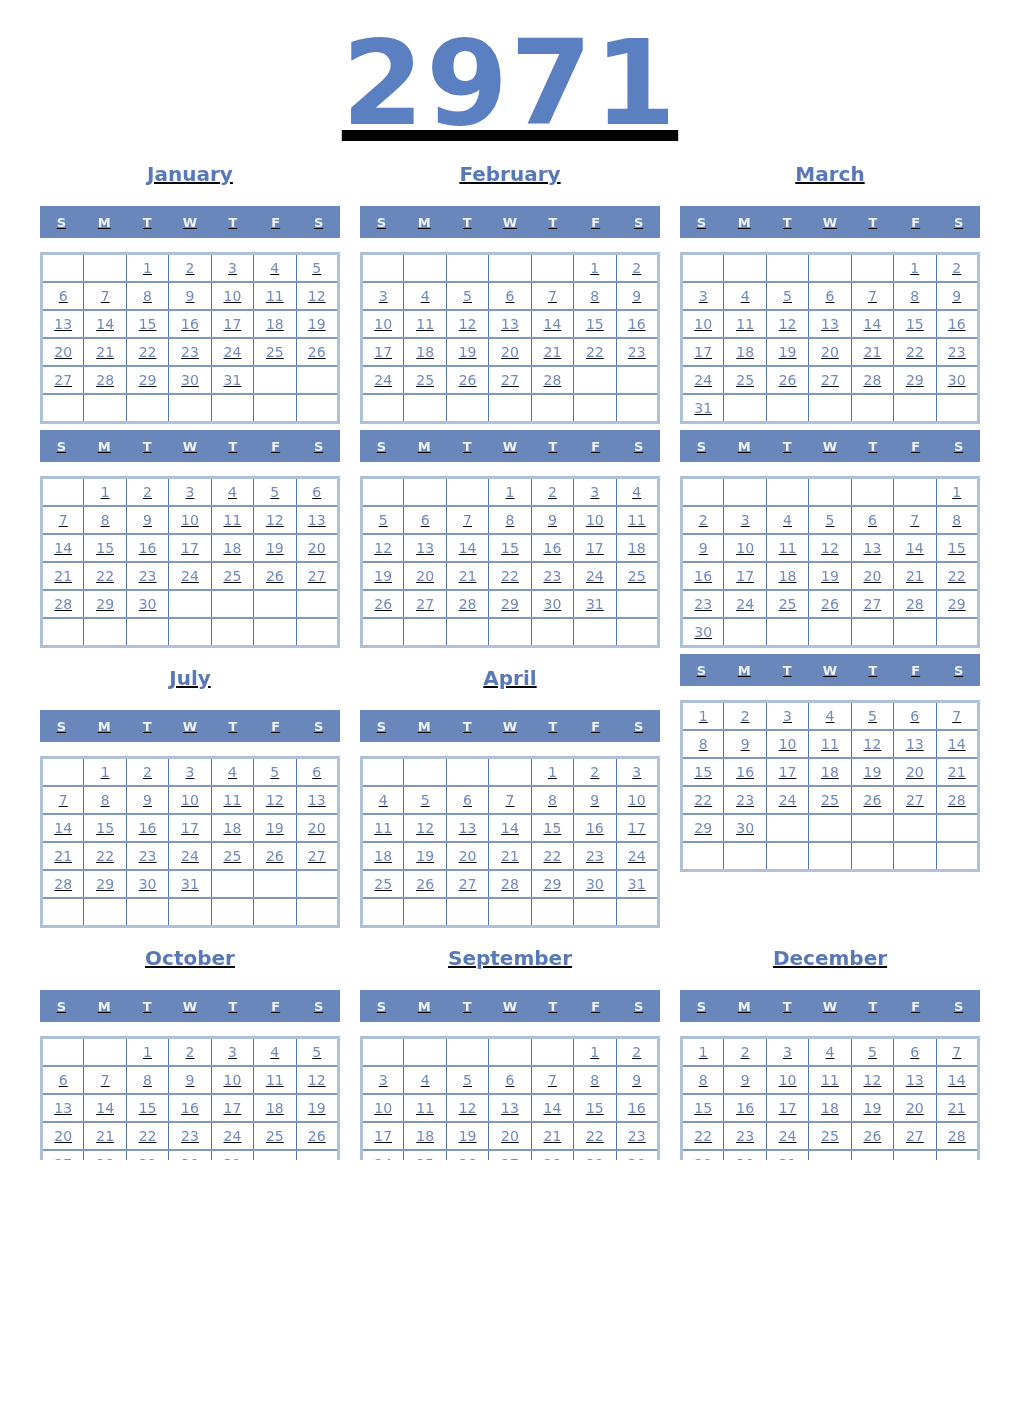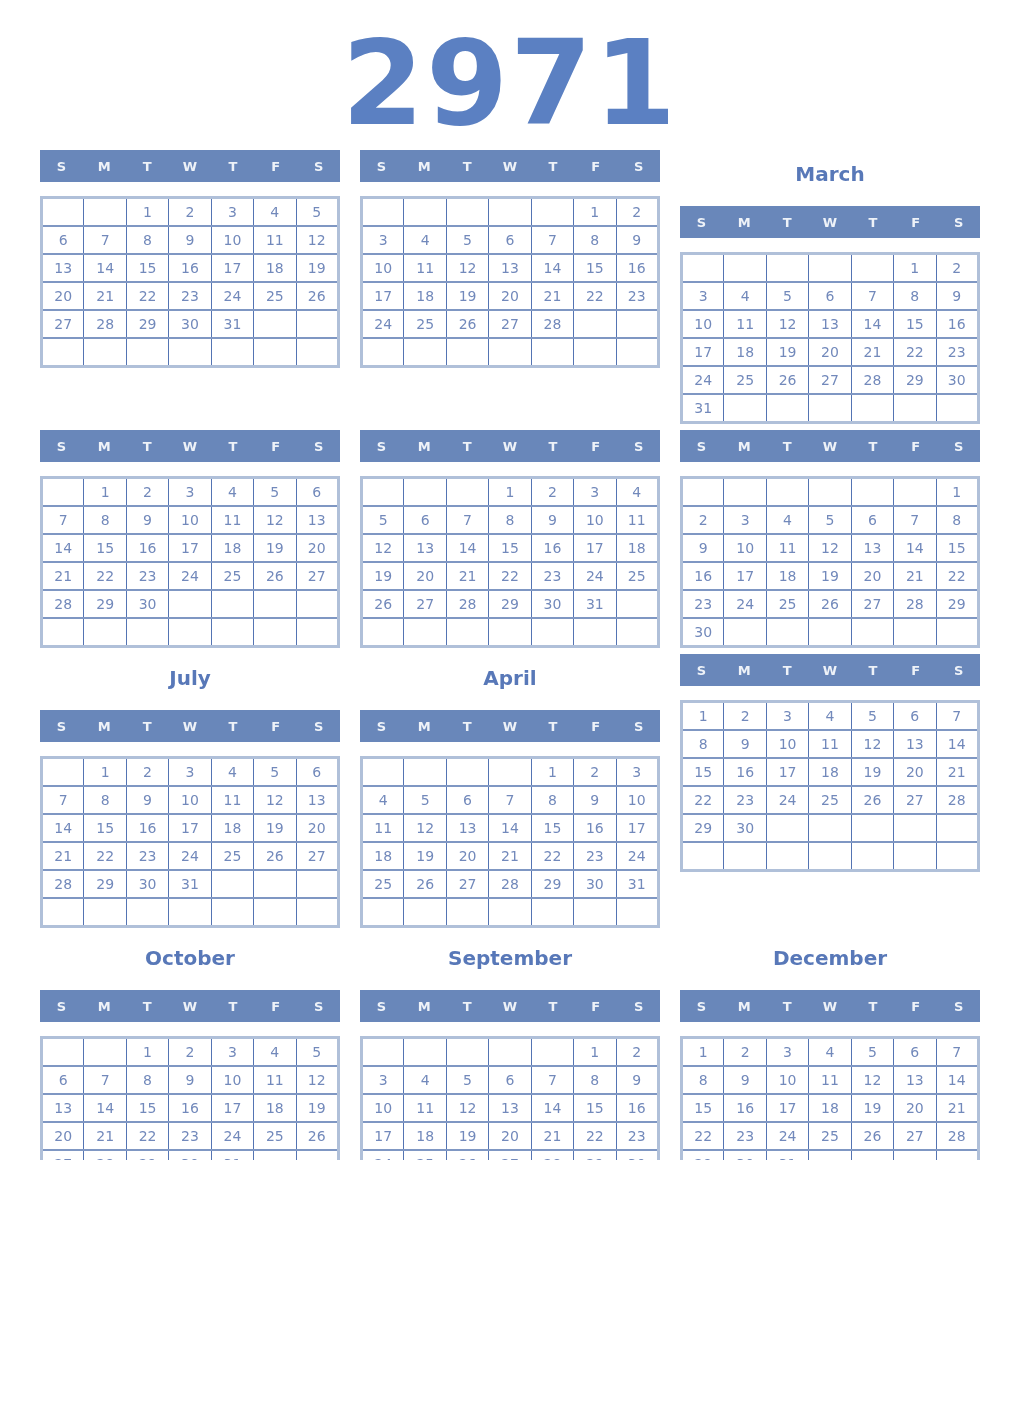--- a/index.html
+++ b/index.html
@@ -6,20 +6,21 @@
     margin: 0;
     padding: 0;
     background: #ffffff;
     font-family: "DejaVu Sans", "Liberation Sans", sans-serif;
   }
   .page {
     width: 1020px;
     height: 1160px;
     background: #ffffff;
     overflow: hidden;
+    text-decoration: underline;
   }
   .year-title {
     text-align: center;
     font-size: 118px;
     font-weight: bold;
     color: #5b80c2;
     line-height: 1.0;
     padding-top: 24px;
     height: 120px;
     letter-spacing: 2px;
@@ -72,20 +73,21 @@
     padding: 0;
   }
 </style>
 </head>
 <body>
 
 <div class="page">
   <div class="year-title">2971</div>
   <div class="months-grid">
   <div class="month">
+    <div class="month-name">January</div>
     <div class="weekday-bar">
           <span>S</span>
           <span>M</span>
           <span>T</span>
           <span>W</span>
           <span>T</span>
           <span>F</span>
           <span>S</span>
         </div>
     <table class="days">
@@ -142,20 +144,21 @@
               <td></td>
               <td></td>
               <td></td>
               <td></td>
             </tr>
           </tbody>
     </table>
   </div>
 
   <div class="month">
+    <div class="month-name">February</div>
     <div class="weekday-bar">
           <span>S</span>
           <span>M</span>
           <span>T</span>
           <span>W</span>
           <span>T</span>
           <span>F</span>
           <span>S</span>
         </div>
     <table class="days">

